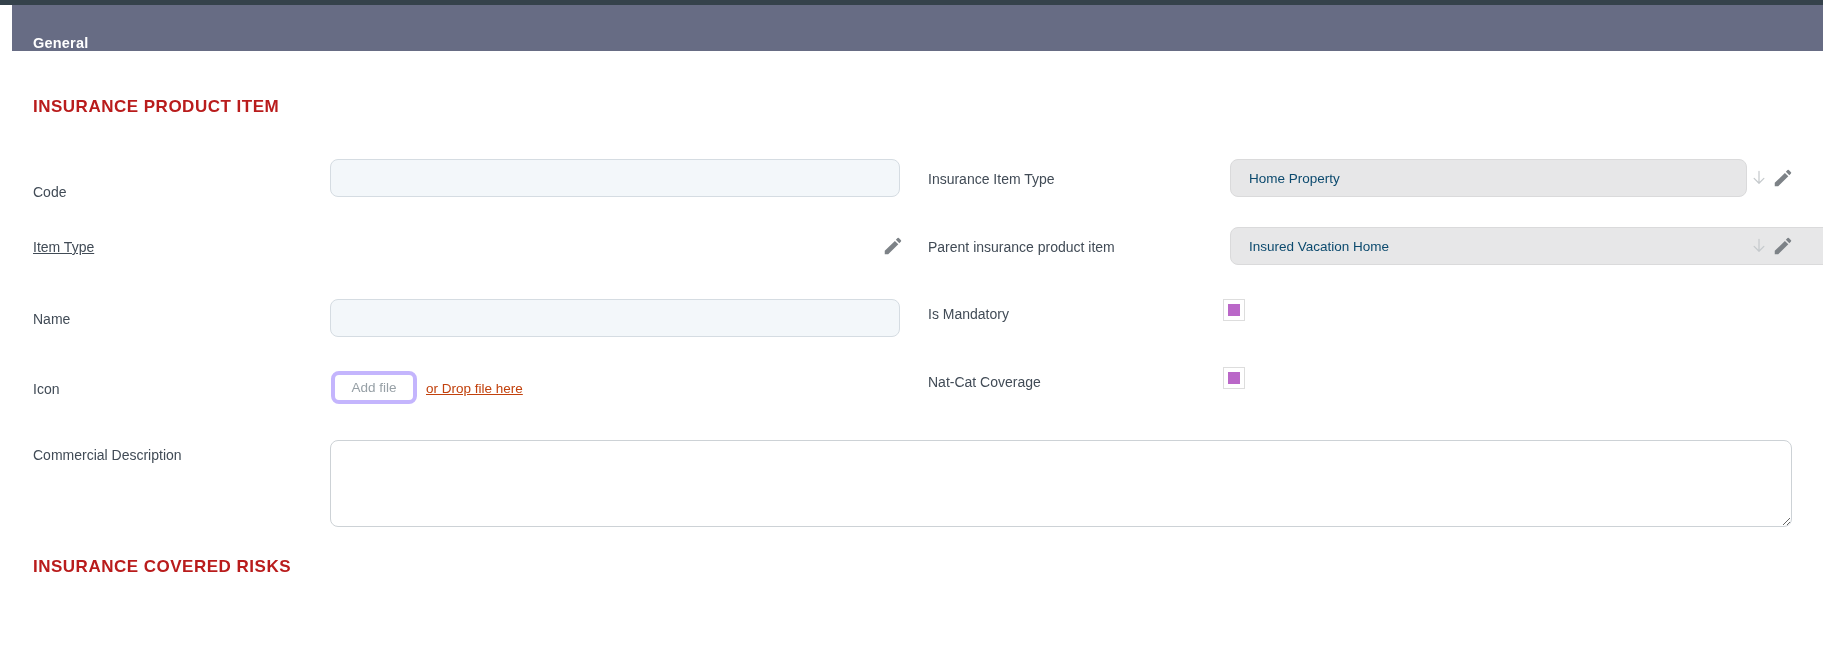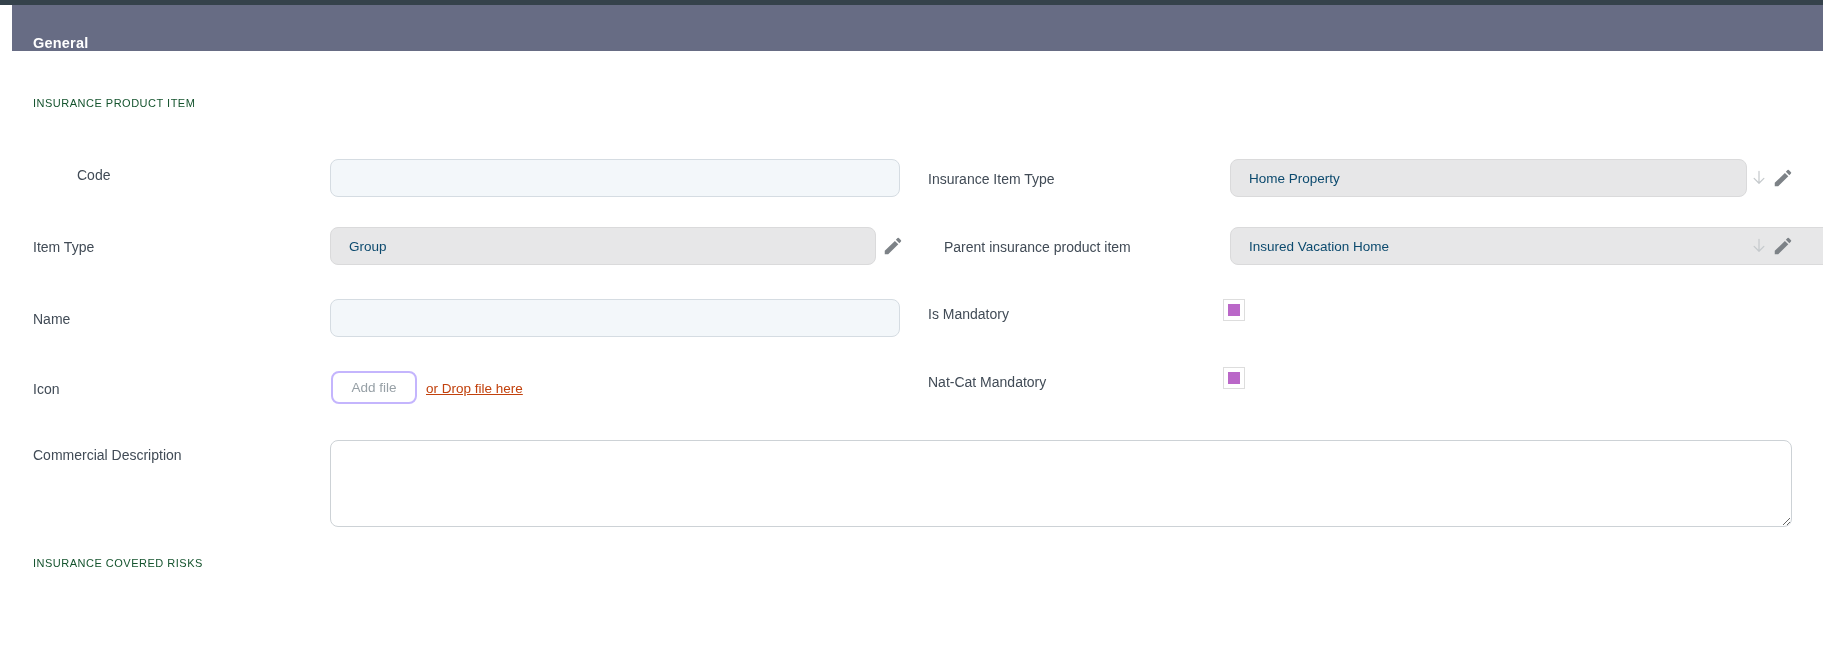--- a/index.html
+++ b/index.html
@@ -18,22 +18,22 @@
   }
   .header-bar {
     position: absolute; left: 0; top: 5px; width: 100%; height: 46px;
     background: #676c84;
     display: flex; align-items: flex-end; padding-left: 21px; margin-left: 12px;
   }
   .header-title {
     color: #ffffff; font-size: 14.5px; font-weight: 700; letter-spacing: 0.2px;
   }
   .section-heading {
-    position: absolute; font-size: 11px; font-weight: 400;
-    color: #14532d; letter-spacing: 0.5px;
+    position: absolute; font-size: 17px; font-weight: 700;
+    color: #b91c1c; letter-spacing: 0.5px;
   }
   .field-label {
     position: absolute; font-size: 14px; color: #414b56; white-space: nowrap;
   }
   .text-input {
     position: absolute; height: 38px;
     background: #f3f7fa; border: 1px solid #d5dce2; border-radius: 8px;
     padding: 0 18px; font-size: 13.5px; color: #444; font-family: inherit;
     outline: none;
   }
@@ -47,21 +47,21 @@
     position: absolute; background: none; border: none; cursor: pointer;
     padding: 0; line-height: 0;
   }
   .big-textarea {
     position: absolute; background: #fff; border: 1px solid #cdd2d6;
     border-radius: 8px; resize: both; font-family: inherit;
     font-size: 13.5px; color: #444; padding: 8px 12px; outline: none;
   }
   .add-file-btn {
     position: absolute; width: 86px; height: 33px;
-    background: #ffffff; border: 2px solid #c4b5fd; border-radius: 8px;
+    background: #ffffff; border: 4px solid #c4b5fd; border-radius: 8px;
     color: #97a0a6; font-size: 13.5px; font-family: inherit; cursor: pointer;
   }
   .drop-hint {
     position: absolute; font-size: 13.5px; color: #c2410c; white-space: nowrap; text-decoration: underline;
   }
   .checkbox {
     position: absolute; width: 22px; height: 22px;
     background: #ffffff; border: 1px solid #dddddd; cursor: pointer;
   }
   .checkbox-inner { width: 12px; height: 12px; margin: 4px; background: #ba67c8; display: none; }
@@ -73,45 +73,44 @@
 <div class="screen">
 
   <div class="top-strip"></div>
 
   <div class="header-bar">
     <span class="header-title">General</span>
   </div>
 
   <div class="section-heading" style="left:33px; top:97px;">INSURANCE PRODUCT ITEM</div>
 
-  <div class="field-label" style="left:33px; top:167px;margin-left:44px;">Code</div>
+  <div class="field-label" style="left:33px; top:184px;">Code</div>
   <input class="text-input" style="left: 330px; top: 159px; width: 570px;" value="">
 
   <div class="field-label" style="left:928px; top:171px;">Insurance Item Type</div>
   <div class="locked-field" style="left:1230px; top:159px; width:517px;">Home Property</div>
   <button class="icon-btn" style="left:1750px; top:167px;">
     <svg width="18" height="22" viewBox="0 0 24 24" fill="none" stroke="#c5c9cc" stroke-width="1.6" stroke-linecap="round" stroke-linejoin="round">
       <path d="M12 3v15M5.5 12.5L12 19l6.5-6.5"></path>
     </svg>
   </button>
   <button class="icon-btn" style="left:1772px; top:167px;">
     <svg width="22" height="22" viewBox="0 0 24 24" fill="#7d8287">
       <path d="M3 17.25V21h3.75L17.81 10.19l-3.75-3.75L3 17.25zM20.71 7.04c.39-.39.39-1.02 0-1.41l-2.34-2.34a.9959.9959 0 0 0-1.41 0l-1.83 1.83 3.75 3.75 1.83-1.83z"></path>
     </svg>
   </button>
 
-  <div class="field-label" style="left:33px; top:239px;">Item Type</div>
-  <div class="locked-field" style="left:330px; top:227px; width:546px;">Group</div>
+  <div class="field-label" style="left:33px; top:239px;text-decoration:underline;">Item Type</div>
   <button class="icon-btn" style="left:882px; top:235px;">
     <svg width="22" height="22" viewBox="0 0 24 24" fill="#7d8287">
       <path d="M3 17.25V21h3.75L17.81 10.19l-3.75-3.75L3 17.25zM20.71 7.04c.39-.39.39-1.02 0-1.41l-2.34-2.34a.9959.9959 0 0 0-1.41 0l-1.83 1.83 3.75 3.75 1.83-1.83z"></path>
     </svg>
   </button>
 
-  <div class="field-label" style="left:928px; top:239px;margin-left:16px;">Parent insurance product item</div>
+  <div class="field-label" style="left:928px; top:239px;">Parent insurance product item</div>
   <div class="locked-field" style="left:1230px; top:227px; width:613px;">Insured Vacation Home</div>
   <button class="icon-btn" style="left:1750px; top:235px;">
     <svg width="18" height="22" viewBox="0 0 24 24" fill="none" stroke="#c5c9cc" stroke-width="1.6" stroke-linecap="round" stroke-linejoin="round">
       <path d="M12 3v15M5.5 12.5L12 19l6.5-6.5"></path>
     </svg>
   </button>
   <button class="icon-btn" style="left:1772px; top:235px;">
     <svg width="22" height="22" viewBox="0 0 24 24" fill="#7d8287">
       <path d="M3 17.25V21h3.75L17.81 10.19l-3.75-3.75L3 17.25zM20.71 7.04c.39-.39.39-1.02 0-1.41l-2.34-2.34a.9959.9959 0 0 0-1.41 0l-1.83 1.83 3.75 3.75 1.83-1.83z"></path>
     </svg>
@@ -122,21 +121,21 @@
 
   <div class="field-label" style="left:928px; top:306px;">Is Mandatory</div>
   <div class="checkbox checked" style="left:1223px; top:299px;">
     <div class="checkbox-inner"></div>
   </div>
 
   <div class="field-label" style="left:33px; top:381px;">Icon</div>
   <button class="add-file-btn" style="left:331px; top:371px;">Add file</button>
   <div class="drop-hint" style="left:426px; top:381px;">or Drop file here</div>
 
-  <div class="field-label" style="left:928px; top:374px;">Nat-Cat Mandatory</div>
+  <div class="field-label" style="left:928px; top:374px;">Nat-Cat Coverage</div>
   <div class="checkbox checked" style="left:1223px; top:367px;">
     <div class="checkbox-inner"></div>
   </div>
 
   <div class="field-label" style="left:33px; top:447px;">Commercial Description</div>
   <textarea class="big-textarea" style="left: 330px; top: 440px; width: 1462px; height: 87px;"></textarea>
 
   <div class="section-heading" style="left:33px; top:557px;">INSURANCE COVERED RISKS</div>
 
 </div>

